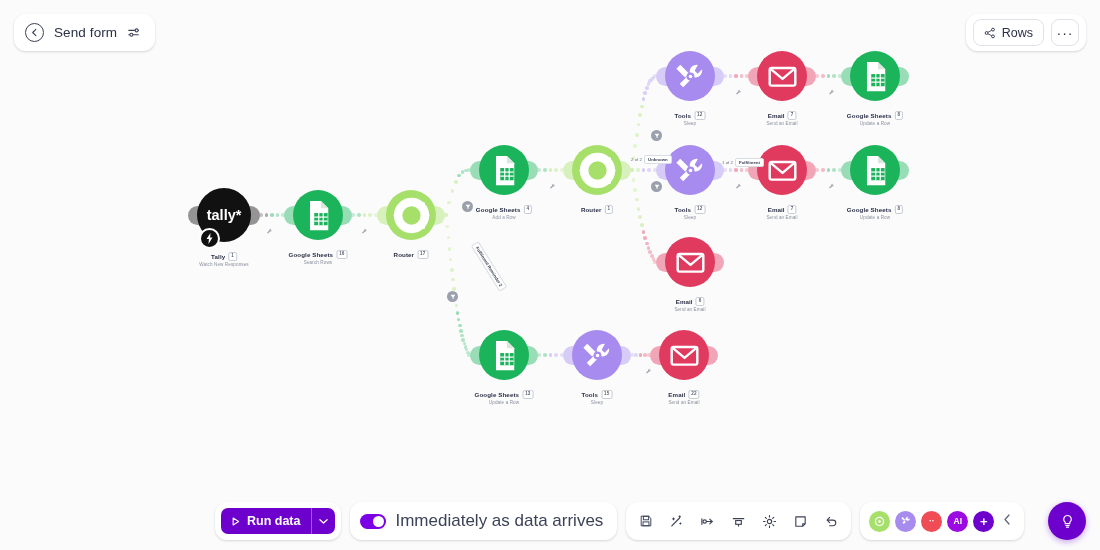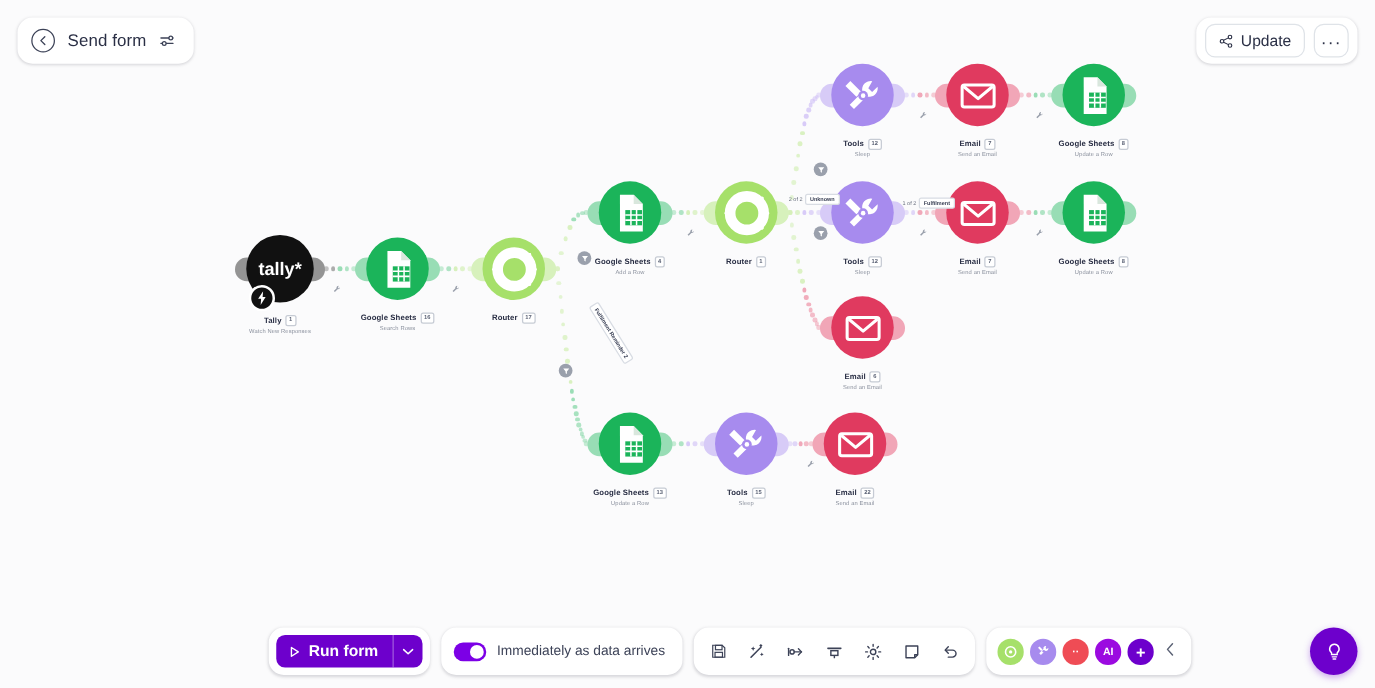--- a/index.html
+++ b/index.html
@@ -106,21 +106,21 @@
   .run-split { width:1px; height:26px; background:rgba(255,255,255,.35); }
   .run-caret { width:23px; height:26px; display:flex; align-items:center;
                justify-content:center; color:#fff; font-size:9px;}
   .toggle-card { background:#fff; border-radius:12px; height:38px;
     box-shadow:0 1px 3px rgba(16,24,40,.10), 0 1px 2px rgba(16,24,40,.06);
     display:flex; align-items:center; gap:9px; padding:0 14px 0 10px;}
   .switch { width:26px;height:15px;border-radius:8px;background:#7c00e6;
             position:relative; cursor:pointer; flex:none;}
   .switch i { position:absolute; width:11px;height:11px;border-radius:50%;
               background:#fff; top:2px; right:2px; }
-  .toggle-lbl { font-size:11px; color:#3c4257; white-space:nowrap;}
+  .toggle-lbl { font-size:17px; color:#3c4257; white-space:nowrap;}
   .ico-btn { width:27px;height:27px;border-radius:7px;display:flex;
              align-items:center;justify-content:center;color:#3c4257;cursor:pointer;}
   .mod-card { background:#fff; border-radius:12px; height:38px;
     box-shadow:0 1px 3px rgba(16,24,40,.10), 0 1px 2px rgba(16,24,40,.06);
     display:flex; align-items:center; gap:5px; padding:0 9px;}
   .mod-dot { width:21px;height:21px;border-radius:50%;display:flex;
              align-items:center;justify-content:center;cursor:pointer;
              color:#fff; font-size:8.5px; font-weight:700;}
   .chev-l { color:#5b6275; font-size:12px; padding:0 4px; cursor:pointer;}
   .help-fab {
@@ -154,21 +154,21 @@
 
   <div class="topbar-right">
     <div class="btn-outline">
       <svg width="12" height="12" viewBox="0 0 16 16">
         <circle cx="12" cy="3.5" r="1.9" fill="none" stroke="#2a2f45" stroke-width="1.2"></circle>
         <circle cx="12" cy="12.5" r="1.9" fill="none" stroke="#2a2f45" stroke-width="1.2"></circle>
         <circle cx="3.5" cy="8" r="1.9" fill="none" stroke="#2a2f45" stroke-width="1.2"></circle>
         <line x1="5.2" y1="7" x2="10.3" y2="4.4" stroke="#2a2f45" stroke-width="1.1"></line>
         <line x1="5.2" y1="9" x2="10.3" y2="11.6" stroke="#2a2f45" stroke-width="1.1"></line>
       </svg>
-      <span>Update</span>
+      <span>Rows</span>
     </div>
     <div class="btn-outline sq">
       <span>···</span>
     </div>
   </div>
 
   <div id="graph">
       <div class="dots" style="left: 0px; top: 0px; width: 1100px; height: 550px; pointer-events: none;">
         <div class="dot" style="left: 630.2px; top: 353.2px; width: 3.6px; height: 3.6px; background: rgb(207, 191, 246); opacity: 0.45;"></div>
         <div class="dot" style="left: 634.45px; top: 353.2px; width: 3.6px; height: 3.6px; background: rgb(207, 191, 246); opacity: 0.625;"></div>
@@ -680,21 +680,21 @@
     </div>
 
   <div class="bottom-wrap">
 
     <div class="tb-card">
       <div class="run-btn">
         <div class="run-main">
           <svg width="11" height="11" viewBox="0 0 14 14">
             <path d="M4 2.5 L11 7 L4 11.5 Z" fill="none" stroke="#fff" stroke-width="1.4" stroke-linejoin="round"></path>
           </svg>
-          <span>Run form</span>
+          <span>Run data</span>
         </div>
         <div class="run-split"></div>
         <div class="run-caret">
           <svg width="9" height="7" viewBox="0 0 10 7">
             <path d="M1 1.5 L5 5.2 L9 1.5" fill="none" stroke="#fff" stroke-width="1.4" stroke-linecap="round" stroke-linejoin="round"></path>
           </svg>
         </div>
       </div>
     </div>
 

